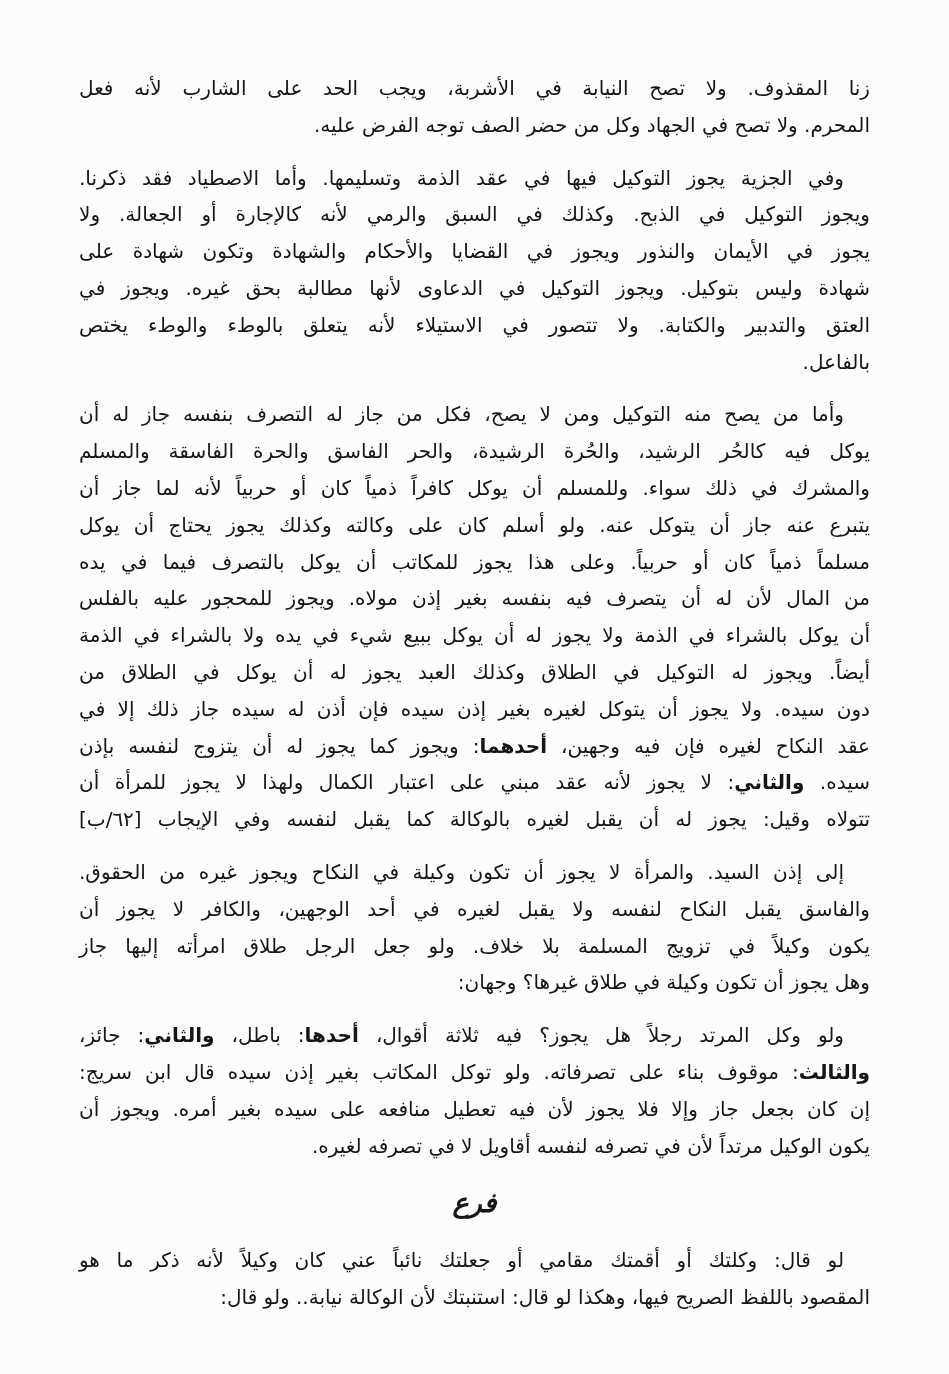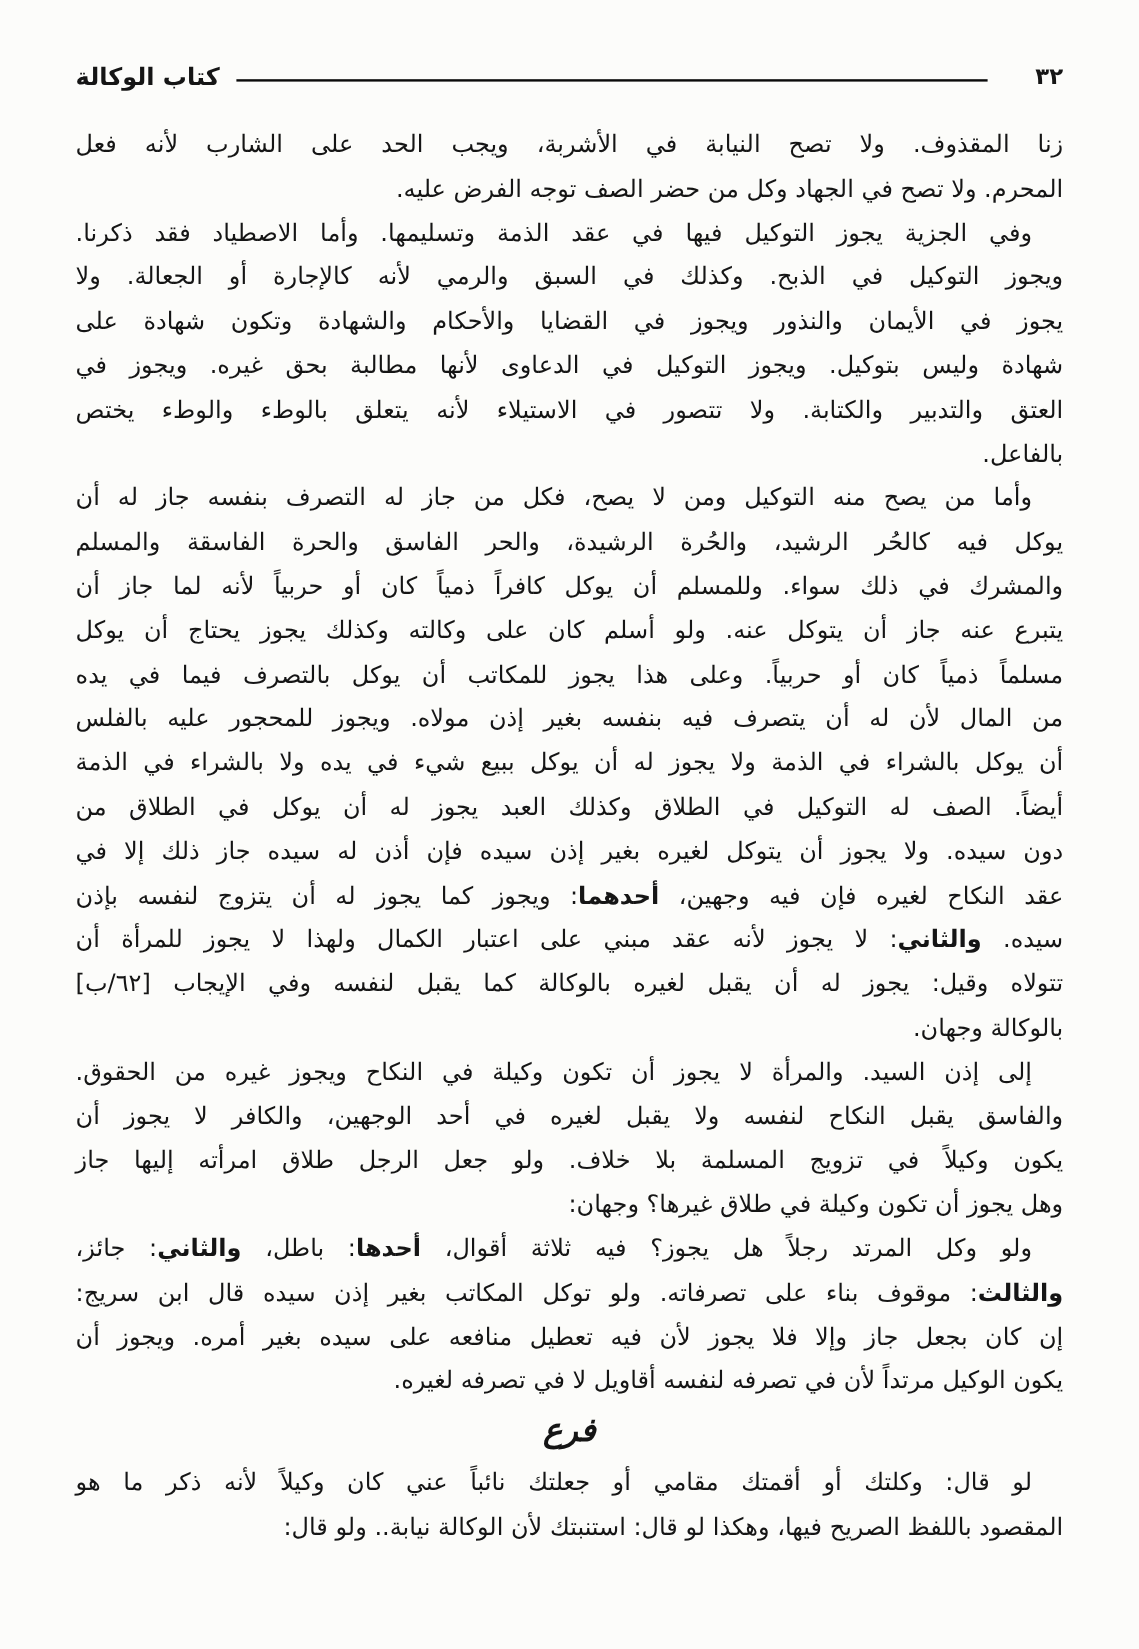--- a/index.html
+++ b/index.html
@@ -43,21 +43,21 @@
   .page-number {
     font-size: 19px;
     font-weight: bold;
     white-space: nowrap;
     padding-left: 26px;
   }
   
   .page-body {
     margin-top: 22px;
   }
-  .para { margin: 0; }
+  .para { margin: 16px; }
   .line {
     font-size: 20px;
     line-height: 36.8px;
     text-align: justify;
     text-align-last: justify;
     white-space: nowrap;
     direction: rtl;
   }
   .line.last {
     text-align: right;
@@ -74,25 +74,20 @@
     line-height: 46px;
     margin: 1px 0 1px 0;
     font-style: italic;
   }
 </style>
 </head>
 <body>
 
 <div class="page">
 
-  <div class="page-header">
-    <span class="book-title">كتاب الوكالة</span>
-    <span class="header-rule"></span>
-    <span class="page-number">٣٢</span>
-  </div>
 
   <div class="page-body">
       <div class="para">
         <div class="line"><span>زنا المقذوف. ولا تصح النيابة في الأشربة، ويجب الحد على الشارب لأنه فعل</span></div>
         <div class="line last"><span>المحرم. ولا تصح في الجهاد وكل من حضر الصف توجه الفرض عليه.</span></div>
       </div>
       <div class="para indent">
         <div class="line"><span>وفي الجزية يجوز التوكيل فيها في عقد الذمة وتسليمها. وأما الاصطياد فقد ذكرنا.</span></div>
         <div class="line"><span>ويجوز التوكيل في الذبح. وكذلك في السبق والرمي لأنه كالإجارة أو الجعالة. ولا</span></div>
         <div class="line"><span>يجوز في الأيمان والنذور ويجوز في القضايا والأحكام والشهادة وتكون شهادة على</span></div>
@@ -101,26 +96,25 @@
         <div class="line last"><span>بالفاعل.</span></div>
       </div>
       <div class="para indent">
         <div class="line"><span>وأما من يصح منه التوكيل ومن لا يصح، فكل من جاز له التصرف بنفسه جاز له أن</span></div>
         <div class="line"><span>يوكل فيه كالحُر الرشيد، والحُرة الرشيدة، والحر الفاسق والحرة الفاسقة والمسلم</span></div>
         <div class="line"><span>والمشرك في ذلك سواء. وللمسلم أن يوكل كافراً ذمياً كان أو حربياً لأنه لما جاز أن</span></div>
         <div class="line"><span>يتبرع عنه جاز أن يتوكل عنه. ولو أسلم كان على وكالته وكذلك يجوز يحتاج أن يوكل</span></div>
         <div class="line"><span>مسلماً ذمياً كان أو حربياً. وعلى هذا يجوز للمكاتب أن يوكل بالتصرف فيما في يده</span></div>
         <div class="line"><span>من المال لأن له أن يتصرف فيه بنفسه بغير إذن مولاه. ويجوز للمحجور عليه بالفلس</span></div>
         <div class="line"><span>أن يوكل بالشراء في الذمة ولا يجوز له أن يوكل ببيع شيء في يده ولا بالشراء في الذمة</span></div>
-        <div class="line"><span>أيضاً. الصف له التوكيل في الطلاق وكذلك العبد يجوز له أن يوكل في الطلاق من</span></div>
+        <div class="line"><span>أيضاً. ويجوز له التوكيل في الطلاق وكذلك العبد يجوز له أن يوكل في الطلاق من</span></div>
         <div class="line"><span>دون سيده. ولا يجوز أن يتوكل لغيره بغير إذن سيده فإن أذن له سيده جاز ذلك إلا في</span></div>
         <div class="line"><span>عقد النكاح لغيره فإن فيه وجهين، </span><span class="bold">أحدهما</span><span>: ويجوز كما يجوز له أن يتزوج لنفسه بإذن</span></div>
         <div class="line"><span>سيده. </span><span class="bold">والثاني</span><span>: لا يجوز لأنه عقد مبني على اعتبار الكمال ولهذا لا يجوز للمرأة أن</span></div>
         <div class="line"><span>تتولاه وقيل: يجوز له أن يقبل لغيره بالوكالة كما يقبل لنفسه وفي الإيجاب [٦٢/ب]</span></div>
-        <div class="line last"><span>بالوكالة وجهان.</span></div>
       </div>
       <div class="para indent">
         <div class="line"><span>إلى إذن السيد. والمرأة لا يجوز أن تكون وكيلة في النكاح ويجوز غيره من الحقوق.</span></div>
         <div class="line"><span>والفاسق يقبل النكاح لنفسه ولا يقبل لغيره في أحد الوجهين، والكافر لا يجوز أن</span></div>
         <div class="line"><span>يكون وكيلاً في تزويج المسلمة بلا خلاف. ولو جعل الرجل طلاق امرأته إليها جاز</span></div>
         <div class="line last"><span>وهل يجوز أن تكون وكيلة في طلاق غيرها؟ وجهان:</span></div>
       </div>
       <div class="para indent">
         <div class="line"><span>ولو وكل المرتد رجلاً هل يجوز؟ فيه ثلاثة أقوال، </span><span class="bold">أحدها</span><span>: باطل، </span><span class="bold">والثاني</span><span>: جائز،</span></div>
         <div class="line"><span class="bold">والثالث</span><span>: موقوف بناء على تصرفاته. ولو توكل المكاتب بغير إذن سيده قال ابن سريج:</span></div>

